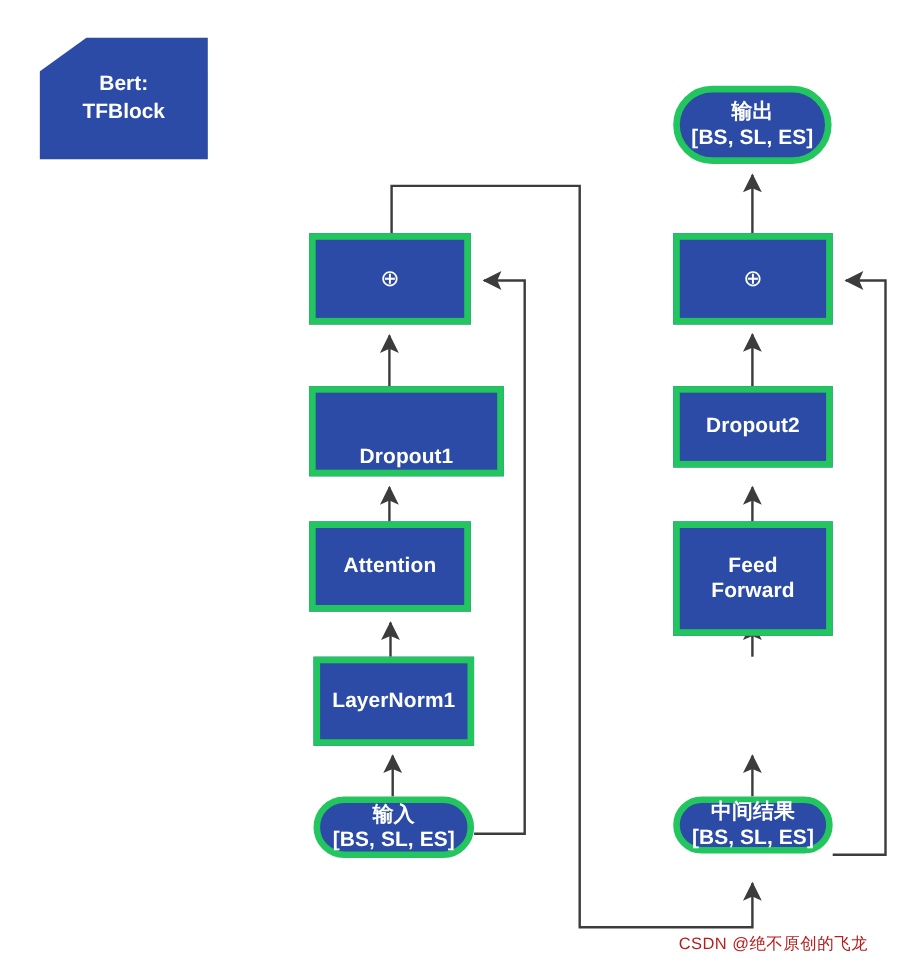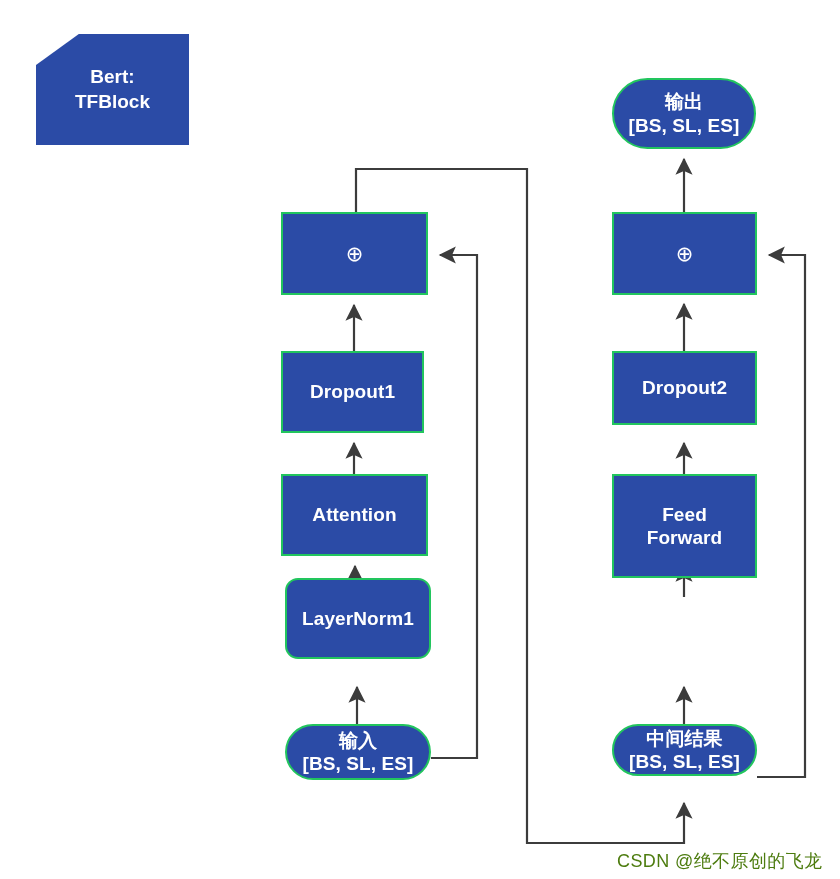--- a/index.html
+++ b/index.html
@@ -22,21 +22,21 @@
     position: absolute;
     left: 0;
     top: 0;
     width: 840px;
     height: 879px;
     pointer-events: none;
   }
   .node {
     position: absolute;
     background: #2B4BA6;
-    border: 2px solid #22c55e;
+    border: 6px solid #22c55e;
     color: #ffffff;
     display: flex;
     align-items: center;
     justify-content: center;
     text-align: center;
     line-height: 1.22;
     box-sizing: border-box;
     font-size: 19px;
     font-weight: 600;
     letter-spacing: 0.1px;
@@ -67,22 +67,22 @@
     line-height: 1.3;
     box-sizing: border-box;
     clip-path: polygon(0 28%, 28% 0, 100% 0, 100% 100%, 0 100%);
     filter: drop-shadow(1px 0 0 #3C3C3C) drop-shadow(-1px 0 0 #3C3C3C) drop-shadow(0 1px 0 #3C3C3C) drop-shadow(0 -1px 0 #3C3C3C);
   }
   .titleblock .txt {
     white-space: pre-line;
   }
   .watermark {
     position: absolute;
-    color: #4d7c0f;
-    font-size: 18px;
+    color: #b91c1c;
+    font-size: 15px;
     letter-spacing: 0.4px;
     white-space: nowrap;
   }
 </style>
 </head>
 <body>
 
 <div id="canvas">
 
   <svg class="wires" viewBox="0 0 840 879">
@@ -115,29 +115,29 @@
 
   <div class="titleblock" style="left:36px; top:34px; width:153px; height:111px;align-items:center;">
     <span class="txt">Bert:
 TFBlock</span>
   </div>
 
   <div class="node plus" style="left:281px; top:212px; width:147px; height:83px;">
     <span class="txt">⊕</span>
   </div>
 
-  <div class="node" style="left:281px; top:351px; width:143px; height:82px;">
+  <div class="node" style="left:281px; top:351px; width:177px; height:82px;align-items:flex-end;">
     <span class="txt">Dropout1</span>
   </div>
 
   <div class="node" style="left:281px; top:474px; width:147px; height:82px;">
     <span class="txt">Attention</span>
   </div>
 
-  <div class="node" style="left:285px; top:578px; width:146px; height:81px;border-radius:13px;">
+  <div class="node" style="left:285px; top:597px; width:146px; height:81px;">
     <span class="txt">LayerNorm1</span>
   </div>
 
   <div class="node rounded" style="left:285px; top:724px; width:146px; height:56px;">
     <span class="txt">输入
 [BS, SL, ES]</span>
   </div>
 
   <div class="node rounded" style="left:612px; top:78px; width:144px; height:71px;">
     <span class="txt">输出

